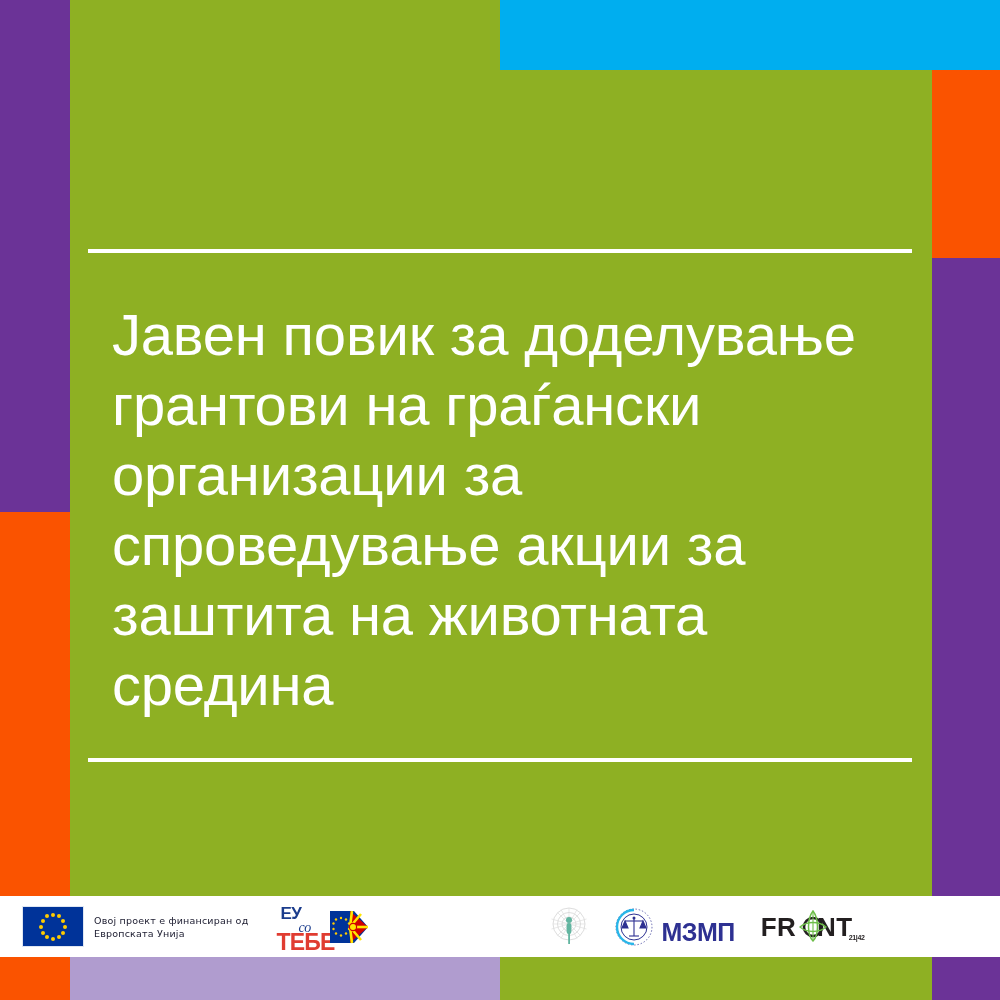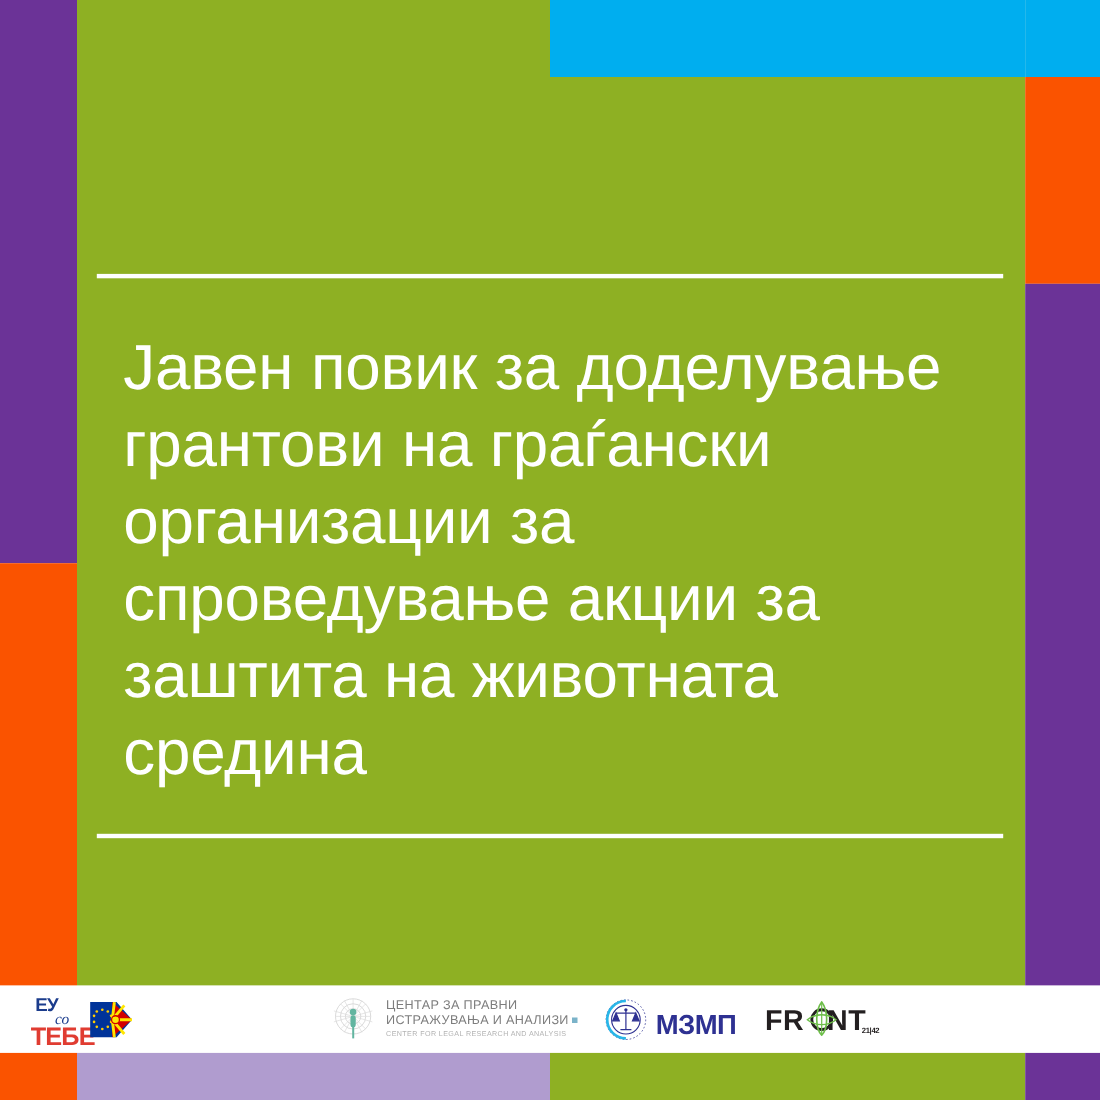--- a/index.html
+++ b/index.html
@@ -193,20 +193,38 @@
   <div class="block strip-right-cyan"></div>
   <div class="block strip-right-orange"></div>
   <div class="block strip-right-purple"></div>
 
   <div class="rule rule-top"></div>
   <div class="title">Јавен повик за доделување грантови на граѓански организации за спроведување акции за заштита на животната средина</div>
   <div class="rule rule-bottom"></div>
 
   <div class="block footer-bar">
 
+    <div class="logo-group">
+      <div class="eu-flag" id="euflag">
+          <div class="eu-star" style="left: 28px; top: 5.5px;"></div>
+          <div class="eu-star" style="left: 34px; top: 7.1077px;"></div>
+          <div class="eu-star" style="left: 38.3923px; top: 11.5px;"></div>
+          <div class="eu-star" style="left: 40px; top: 17.5px;"></div>
+          <div class="eu-star" style="left: 38.3923px; top: 23.5px;"></div>
+          <div class="eu-star" style="left: 34px; top: 27.8923px;"></div>
+          <div class="eu-star" style="left: 28px; top: 29.5px;"></div>
+          <div class="eu-star" style="left: 22px; top: 27.8923px;"></div>
+          <div class="eu-star" style="left: 17.6077px; top: 23.5px;"></div>
+          <div class="eu-star" style="left: 16px; top: 17.5px;"></div>
+          <div class="eu-star" style="left: 17.6077px; top: 11.5px;"></div>
+          <div class="eu-star" style="left: 22px; top: 7.1077px;"></div>
+        </div>
+      <div class="eu-text">Овој проект е финансиран од
+Европската Унија</div>
+    </div>
 
     <div class="eutebe">
       <span class="eu">ЕУ</span>
       <span class="so">со</span>
       <span class="tebe">ТЕБЕ</span>
       <svg class="arrow" viewBox="0 0 42 42">
         <path d="M2 5 L26 5 L40 21 L26 37 L2 37 Z" fill="#003399"></path>
         <g fill="#FFCC00">
           <circle cx="13" cy="12" r="1.2"></circle>
             <circle cx="18" cy="13.5" r="1.2"></circle>
@@ -247,25 +265,20 @@
             <line x1="29" y1="3.5" x2="13" y2="32.5"></line>
           <line x1="3.5" y1="13" x2="38.5" y2="23"></line>
             <line x1="3.5" y1="23" x2="38.5" y2="13"></line>
         </g>
         <g fill="#62b5a0">
           <circle cx="21" cy="14" r="3"></circle>
           <rect x="18.6" y="17" width="4.8" height="11" rx="2.2"></rect>
           <rect x="20.2" y="26" width="1.8" height="12"></rect>
         </g>
       </svg>
-      <div class="clra-text">
-        <div class="clra-l1">ЦЕНТАР ЗА ПРАВНИ</div>
-        <div class="clra-l2"><span>ИСТРАЖУВАЊА И АНАЛИЗИ</span><span class="sq"></span></div>
-        <div class="clra-l3">CENTER FOR LEGAL RESEARCH AND ANALYSIS</div>
-      </div>
     </div>
 
     <div class="mzmp">
       <svg class="mzmp-mark" viewBox="0 0 40 40">
         <circle cx="20" cy="20" r="18" fill="none" stroke="#2E3192" stroke-width="0.7" stroke-dasharray="1.5 1.8"></circle>
         <path d="M20 3 A17 17 0 0 0 20 37" fill="none" stroke="#29B6E8" stroke-width="2.4"></path>
         <circle cx="20" cy="20" r="13" fill="#FFFFFF" stroke="#2E3192" stroke-width="1"></circle>
         <g stroke="#2E3192" stroke-width="1.1" fill="none">
           <line x1="20" y1="11" x2="20" y2="29"></line>
           <line x1="11" y1="14" x2="29" y2="14"></line>

